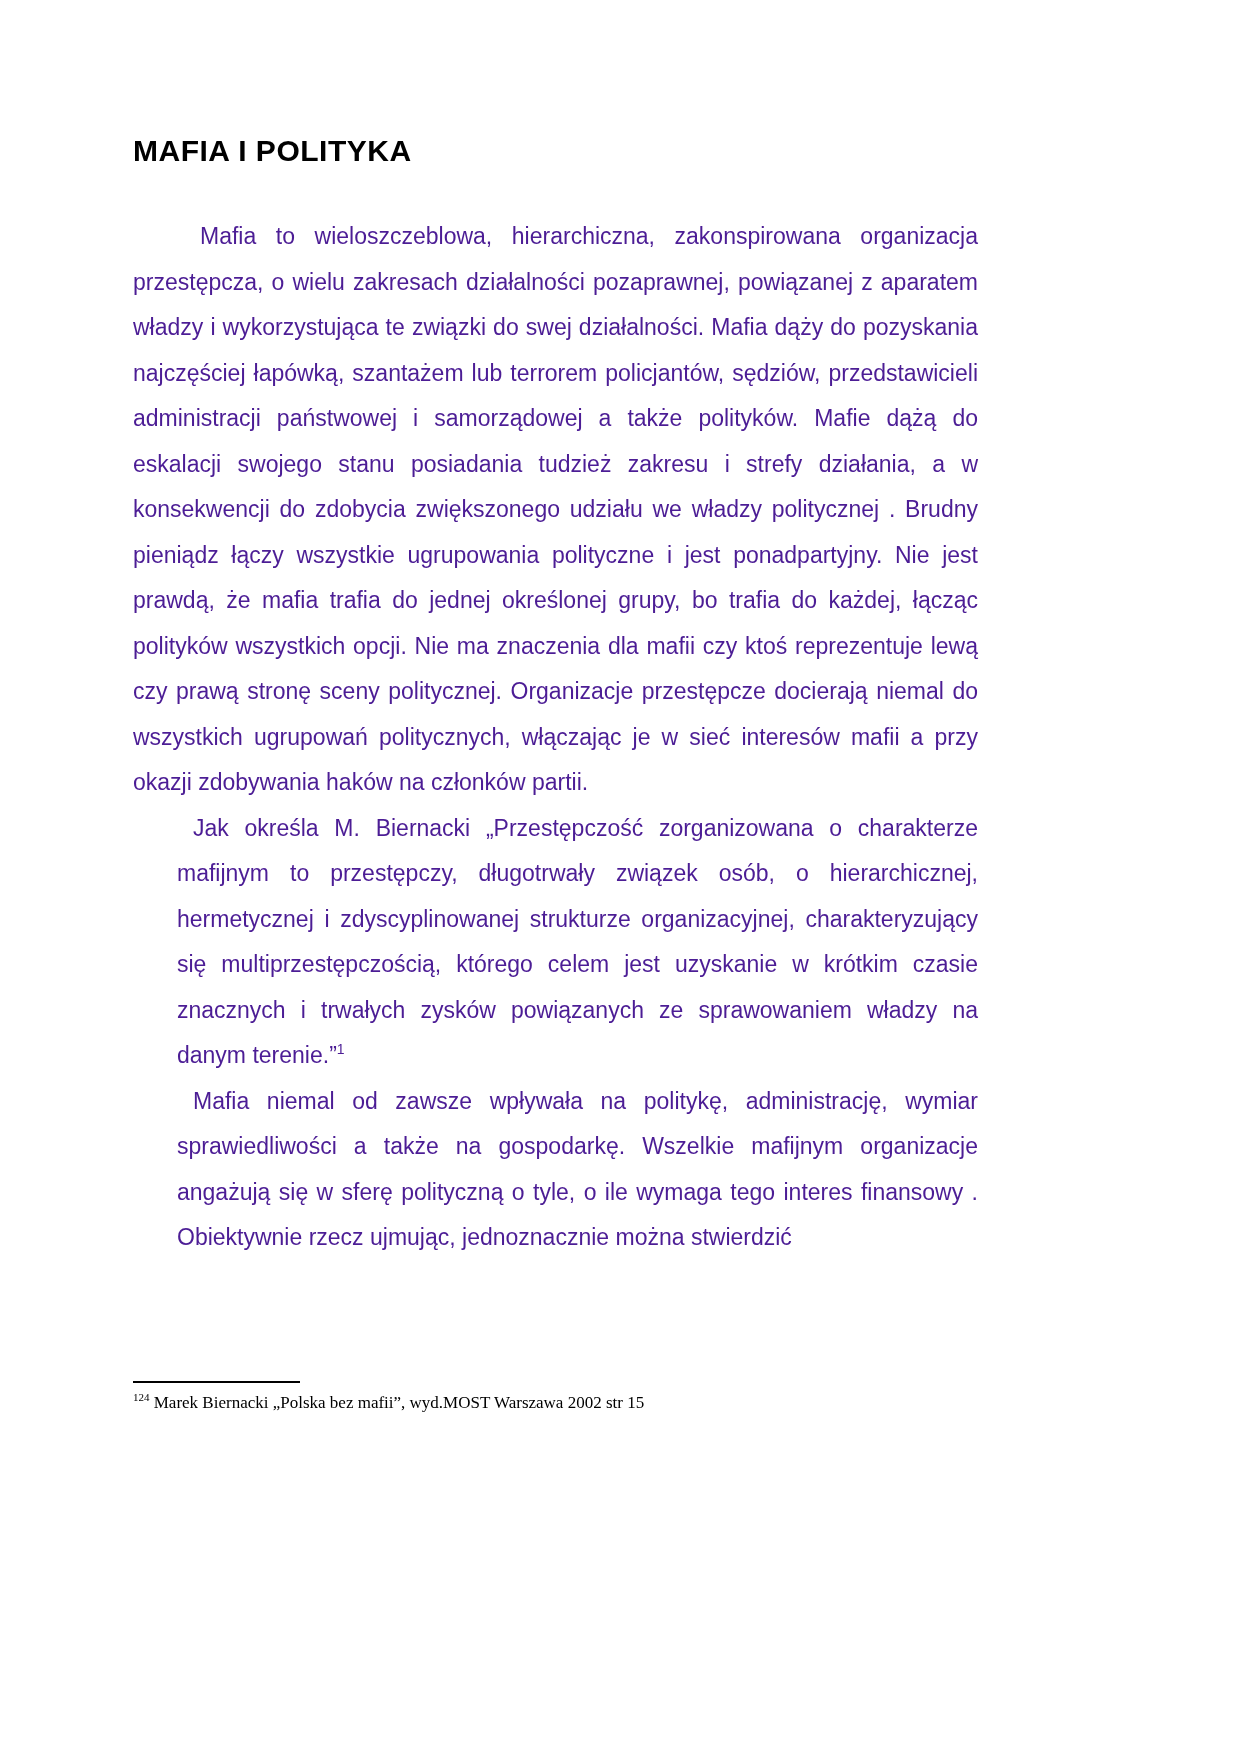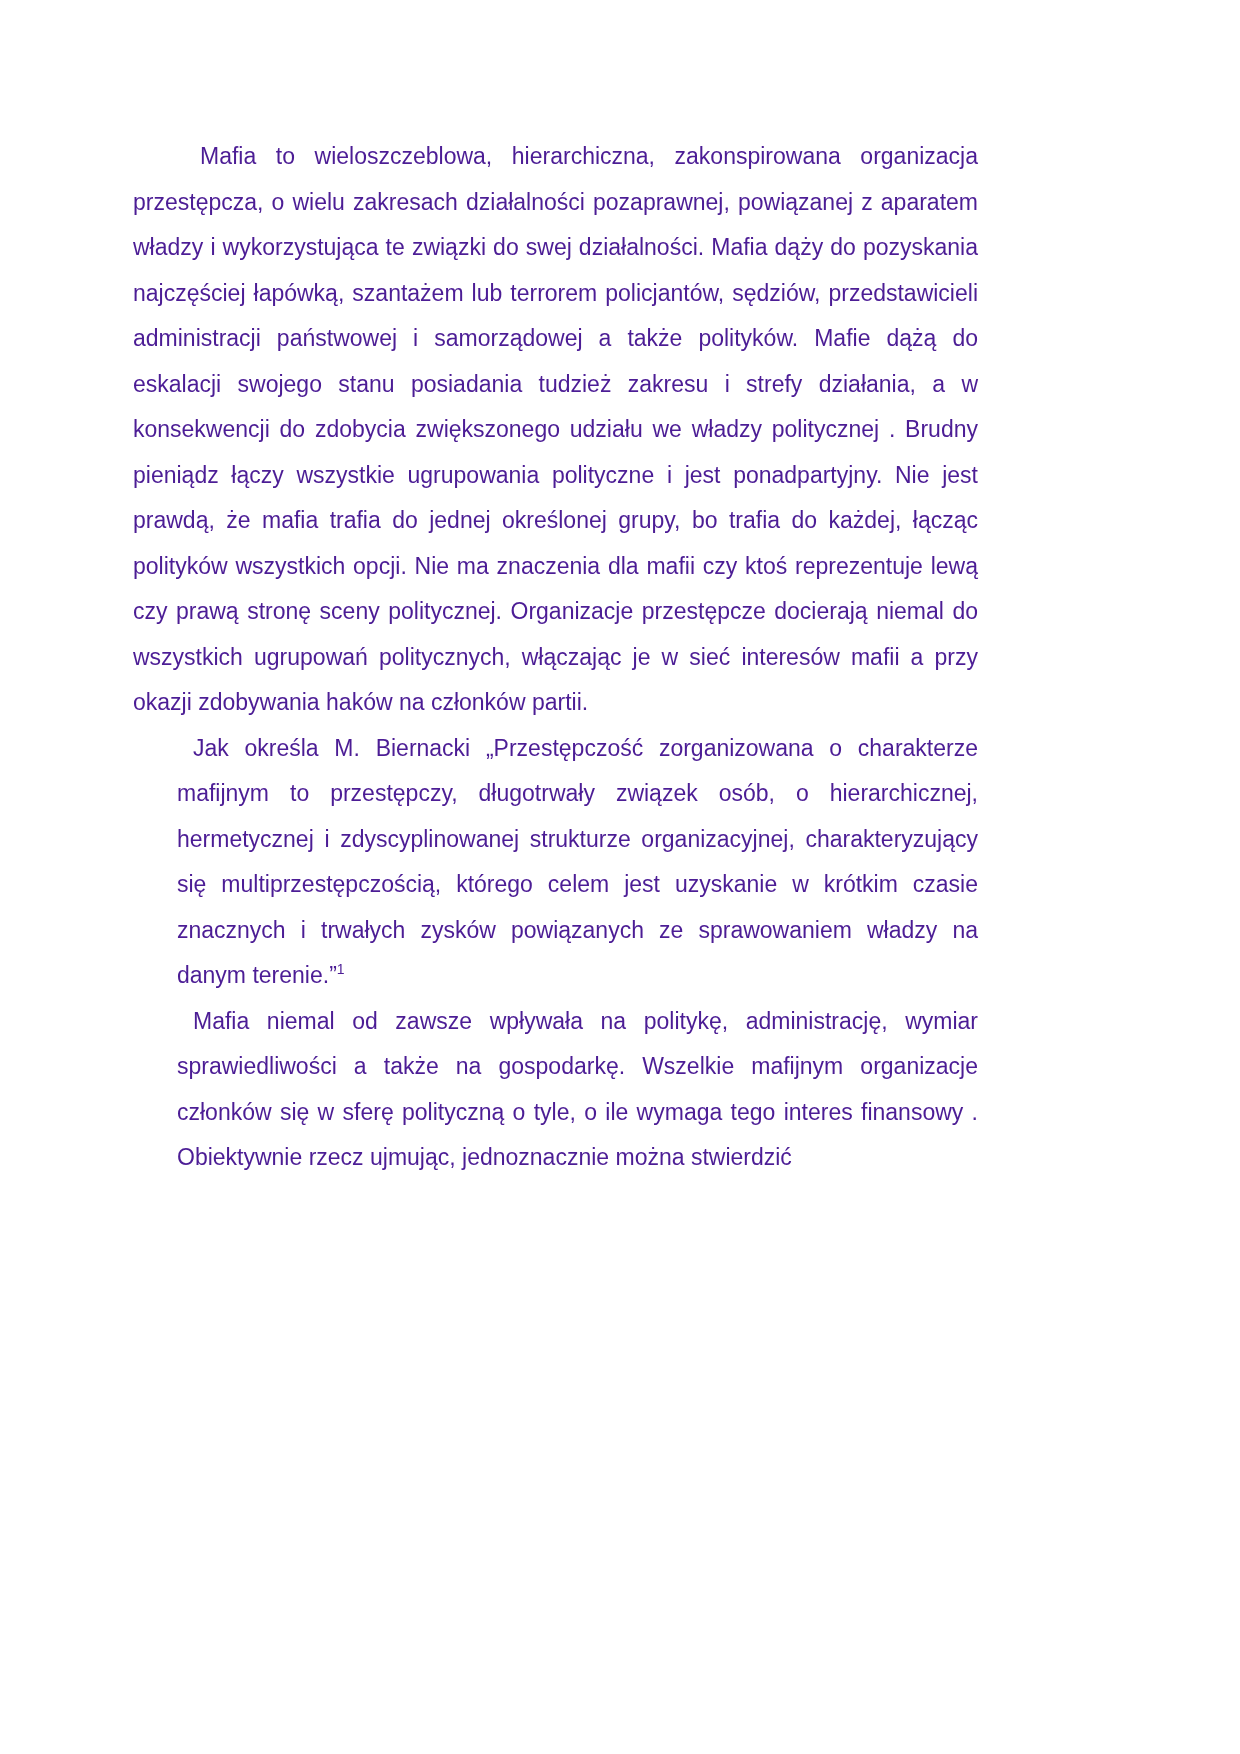--- a/index.html
+++ b/index.html
@@ -75,23 +75,28 @@
     vertical-align: super;
   }
 </style>
 </head>
 <body>
 
 <div class="page">
 
   <div class="content">
 
+    <h1 class="doc-title">MAFIA I POLITYKA</h1>
 
     <p class="para indent-large">Mafia to wieloszczeblowa, hierarchiczna, zakonspirowana organizacja przestępcza, o wielu zakresach działalności pozaprawnej, powiązanej z aparatem władzy i wykorzystująca te związki do swej działalności. Mafia dąży do pozyskania najczęściej łapówką, szantażem lub terrorem policjantów, sędziów, przedstawicieli administracji państwowej i samorządowej a także polityków. Mafie dążą do eskalacji swojego stanu posiadania tudzież zakresu i strefy działania, a w konsekwencji do zdobycia zwiększonego udziału we władzy politycznej . Brudny pieniądz łączy wszystkie ugrupowania polityczne i jest ponadpartyjny. Nie jest prawdą, że mafia trafia do jednej określonej grupy, bo trafia do każdej, łącząc polityków wszystkich opcji. Nie ma znaczenia dla mafii czy ktoś reprezentuje lewą czy prawą stronę sceny politycznej. Organizacje przestępcze docierają niemal do wszystkich ugrupowań politycznych, włączając je w sieć interesów mafii a przy okazji zdobywania haków na członków partii.</p>
 
     <p class="para indent-small"><span>Jak określa M. Biernacki „Przestępczość zorganizowana o charakterze mafijnym to przestępczy, długotrwały związek osób, o hierarchicznej, hermetycznej i zdyscyplinowanej strukturze organizacyjnej, charakteryzujący się multiprzestępczością, którego celem jest uzyskanie w krótkim czasie znacznych i trwałych zysków powiązanych ze sprawowaniem władzy na danym terenie.”</span><sup>1</sup></p>
 
-    <p class="para indent-small">Mafia niemal od zawsze wpływała na politykę, administrację, wymiar sprawiedliwości a także na gospodarkę. Wszelkie mafijnym organizacje członków się w sferę polityczną o tyle, o ile wymaga tego interes finansowy . Obiektywnie rzecz ujmując, jednoznacznie można stwierdzić</p>
+    <p class="para indent-small">Mafia niemal od zawsze wpływała na politykę, administrację, wymiar sprawiedliwości a także na gospodarkę. Wszelkie mafijnym organizacje angażują się w sferę polityczną o tyle, o ile wymaga tego interes finansowy . Obiektywnie rzecz ujmując, jednoznacznie można stwierdzić</p>
 
   </div>
 
+  <div class="footnote-area">
+    <div class="footnote-rule"></div>
+    <div class="footnote"><sup>124</sup> <span>Marek Biernacki „Polska bez mafii”, wyd.MOST Warszawa 2002 str 15</span></div>
+  </div>
 
 </div>
 
 </body></html>

